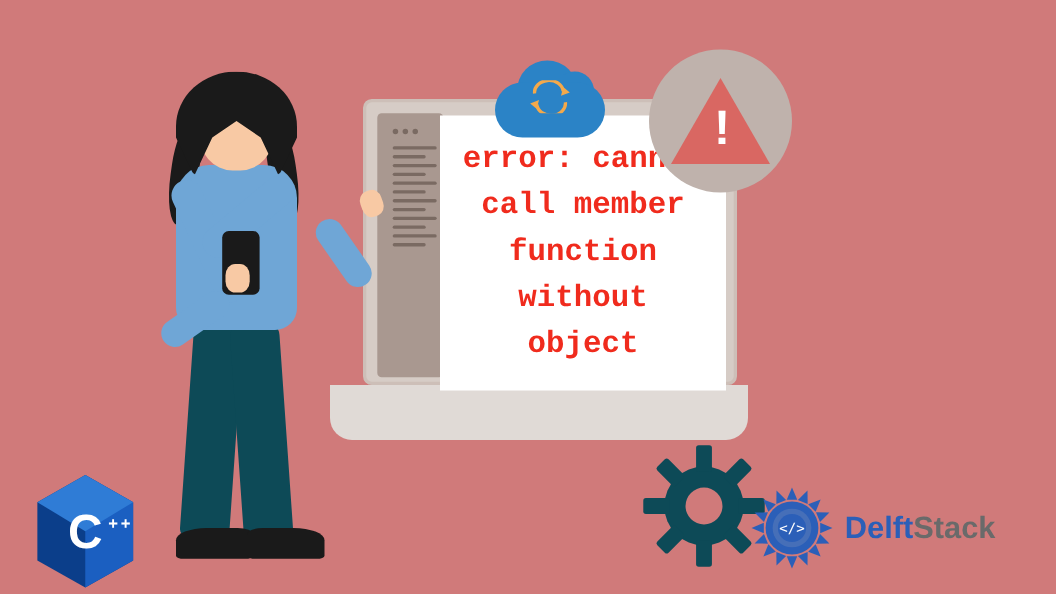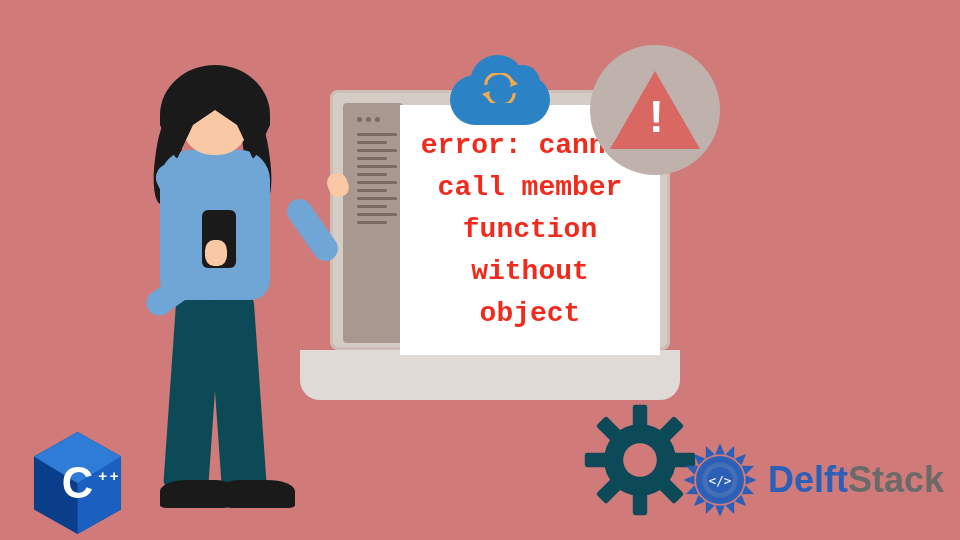--- a/index.html
+++ b/index.html
@@ -205,21 +205,21 @@
   .delftstack {
     position: absolute;
     left: 680px; top: 440px;
     display: flex;
     align-items: center;
     gap: 8px;
   }
   .ds-medallion { width: 80px; height: 80px; }
   .ds-medallion svg { width: 100%; height: 100%; }
   .ds-text {
-    font-size: 36px;
+    font-size: 28px;
     font-weight: 600;
     font-family: "Segoe UI", Arial, sans-serif;
   }
   .ds-text .blue { color: #2b5fb8; }
   .ds-text .gray { color: #6a6a6a; }
 </style>
 </head>
 <body>
 
 <div class="laptop">

